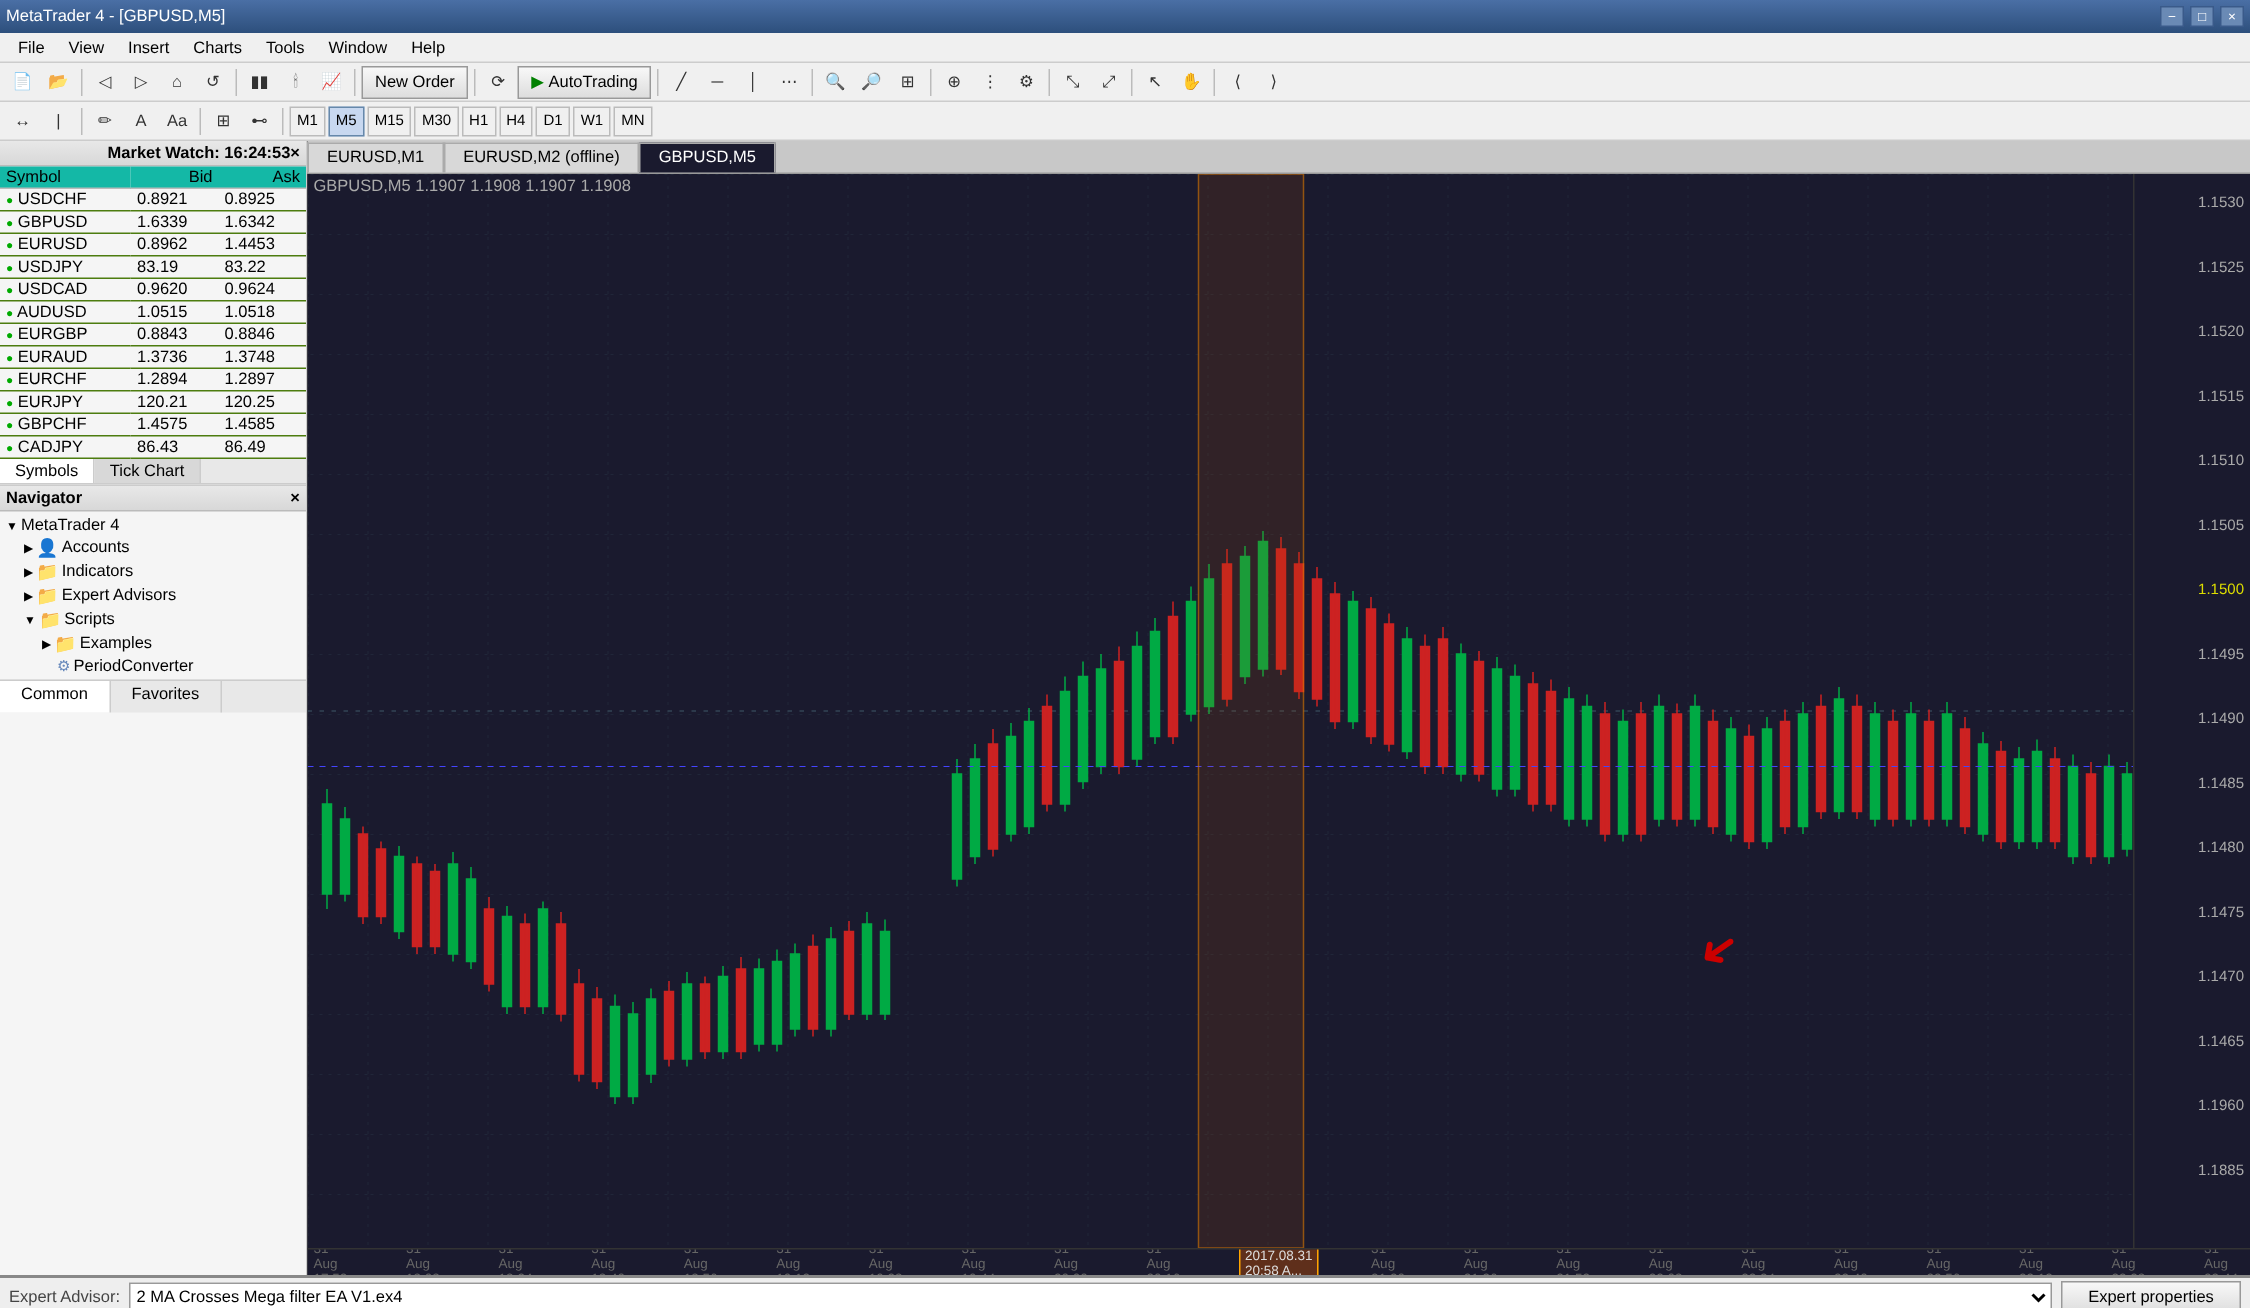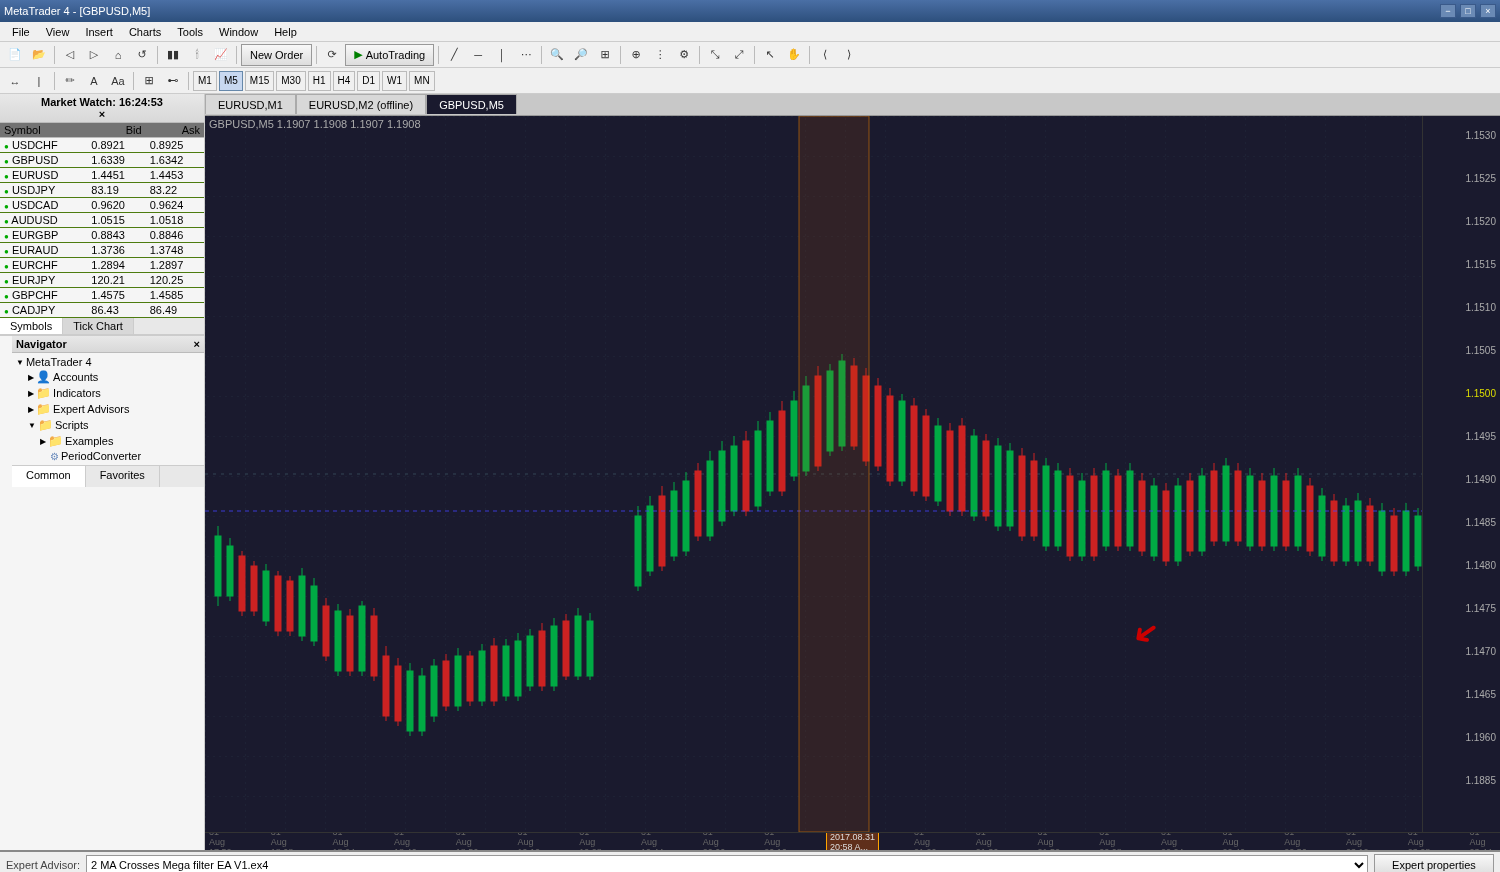--- a/index.html
+++ b/index.html
@@ -116,29 +116,28 @@
     }
     #mw-header {
       background: linear-gradient(to bottom, #e8e8e8, #d8d8d8);
       padding: 2px 4px;
       font-weight: bold;
       font-size: 11px;
       border-bottom: 1px solid #bbb;
       display: flex;
       justify-content: flex-end;
       align-items: center;
-      flex-direction: column;
     }
     #mw-table {
       width: 100%;
       border-collapse: collapse;
       font-size: 11px;
     }
     #mw-table th {
-      background: #737373;
+      background: #14b8a6;
       padding: 1px 4px;
       border-bottom: 1px solid #bbb;
       font-weight: normal;
       text-align: left;
     }
     #mw-table th:nth-child(2), #mw-table th:nth-child(3) { text-align: right; }
     #mw-table td {
       padding: 1px 4px;
       border-bottom: 1px solid #4d7c0f;
     }
@@ -157,21 +156,20 @@
       cursor: pointer;
       font-size: 11px;
       background: #d8d8d8;
     }
     .mw-tab.active { background: white; }
 
     
     #navigator {
       flex: 1;
       overflow: auto;
-      padding-left: 12px;
     }
     #nav-header {
       background: linear-gradient(to bottom, #e8e8e8, #d8d8d8);
       padding: 2px 4px;
       font-weight: bold;
       font-size: 11px;
       border-bottom: 1px solid #bbb;
       display: flex;
       justify-content: space-between;
       align-items: center;
@@ -197,21 +195,21 @@
       flex-direction: column;
       background: #000;
       position: relative;
     }
 
     
     #chart-tabs {
       height: 22px;
       background: #c8c8c8;
       display: flex;
-      align-items: flex-start;
+      align-items: center;
       border-bottom: 1px solid #999;
     }
     .chart-tab {
       padding: 2px 12px;
       background: #d8d8d8;
       border: 1px solid #aaa;
       border-bottom: none;
       font-size: 11px;
       cursor: pointer;
       height: 20px;
@@ -463,21 +461,21 @@
       <td>
         <span class="dot-green">●</span> GBPUSD
       </td>
       <td>1.6339</td>
       <td>1.6342</td>
     </tr>
             <tr>
       <td>
         <span class="dot-green">●</span> EURUSD
       </td>
-      <td>1.4451</td>
+      <td>0.8962</td>
       <td>1.4453</td>
     </tr>
             <tr>
       <td>
         <span class="dot-green">●</span> USDJPY
       </td>
       <td>83.19</td>
       <td>83.22</td>
     </tr>
             <tr>

